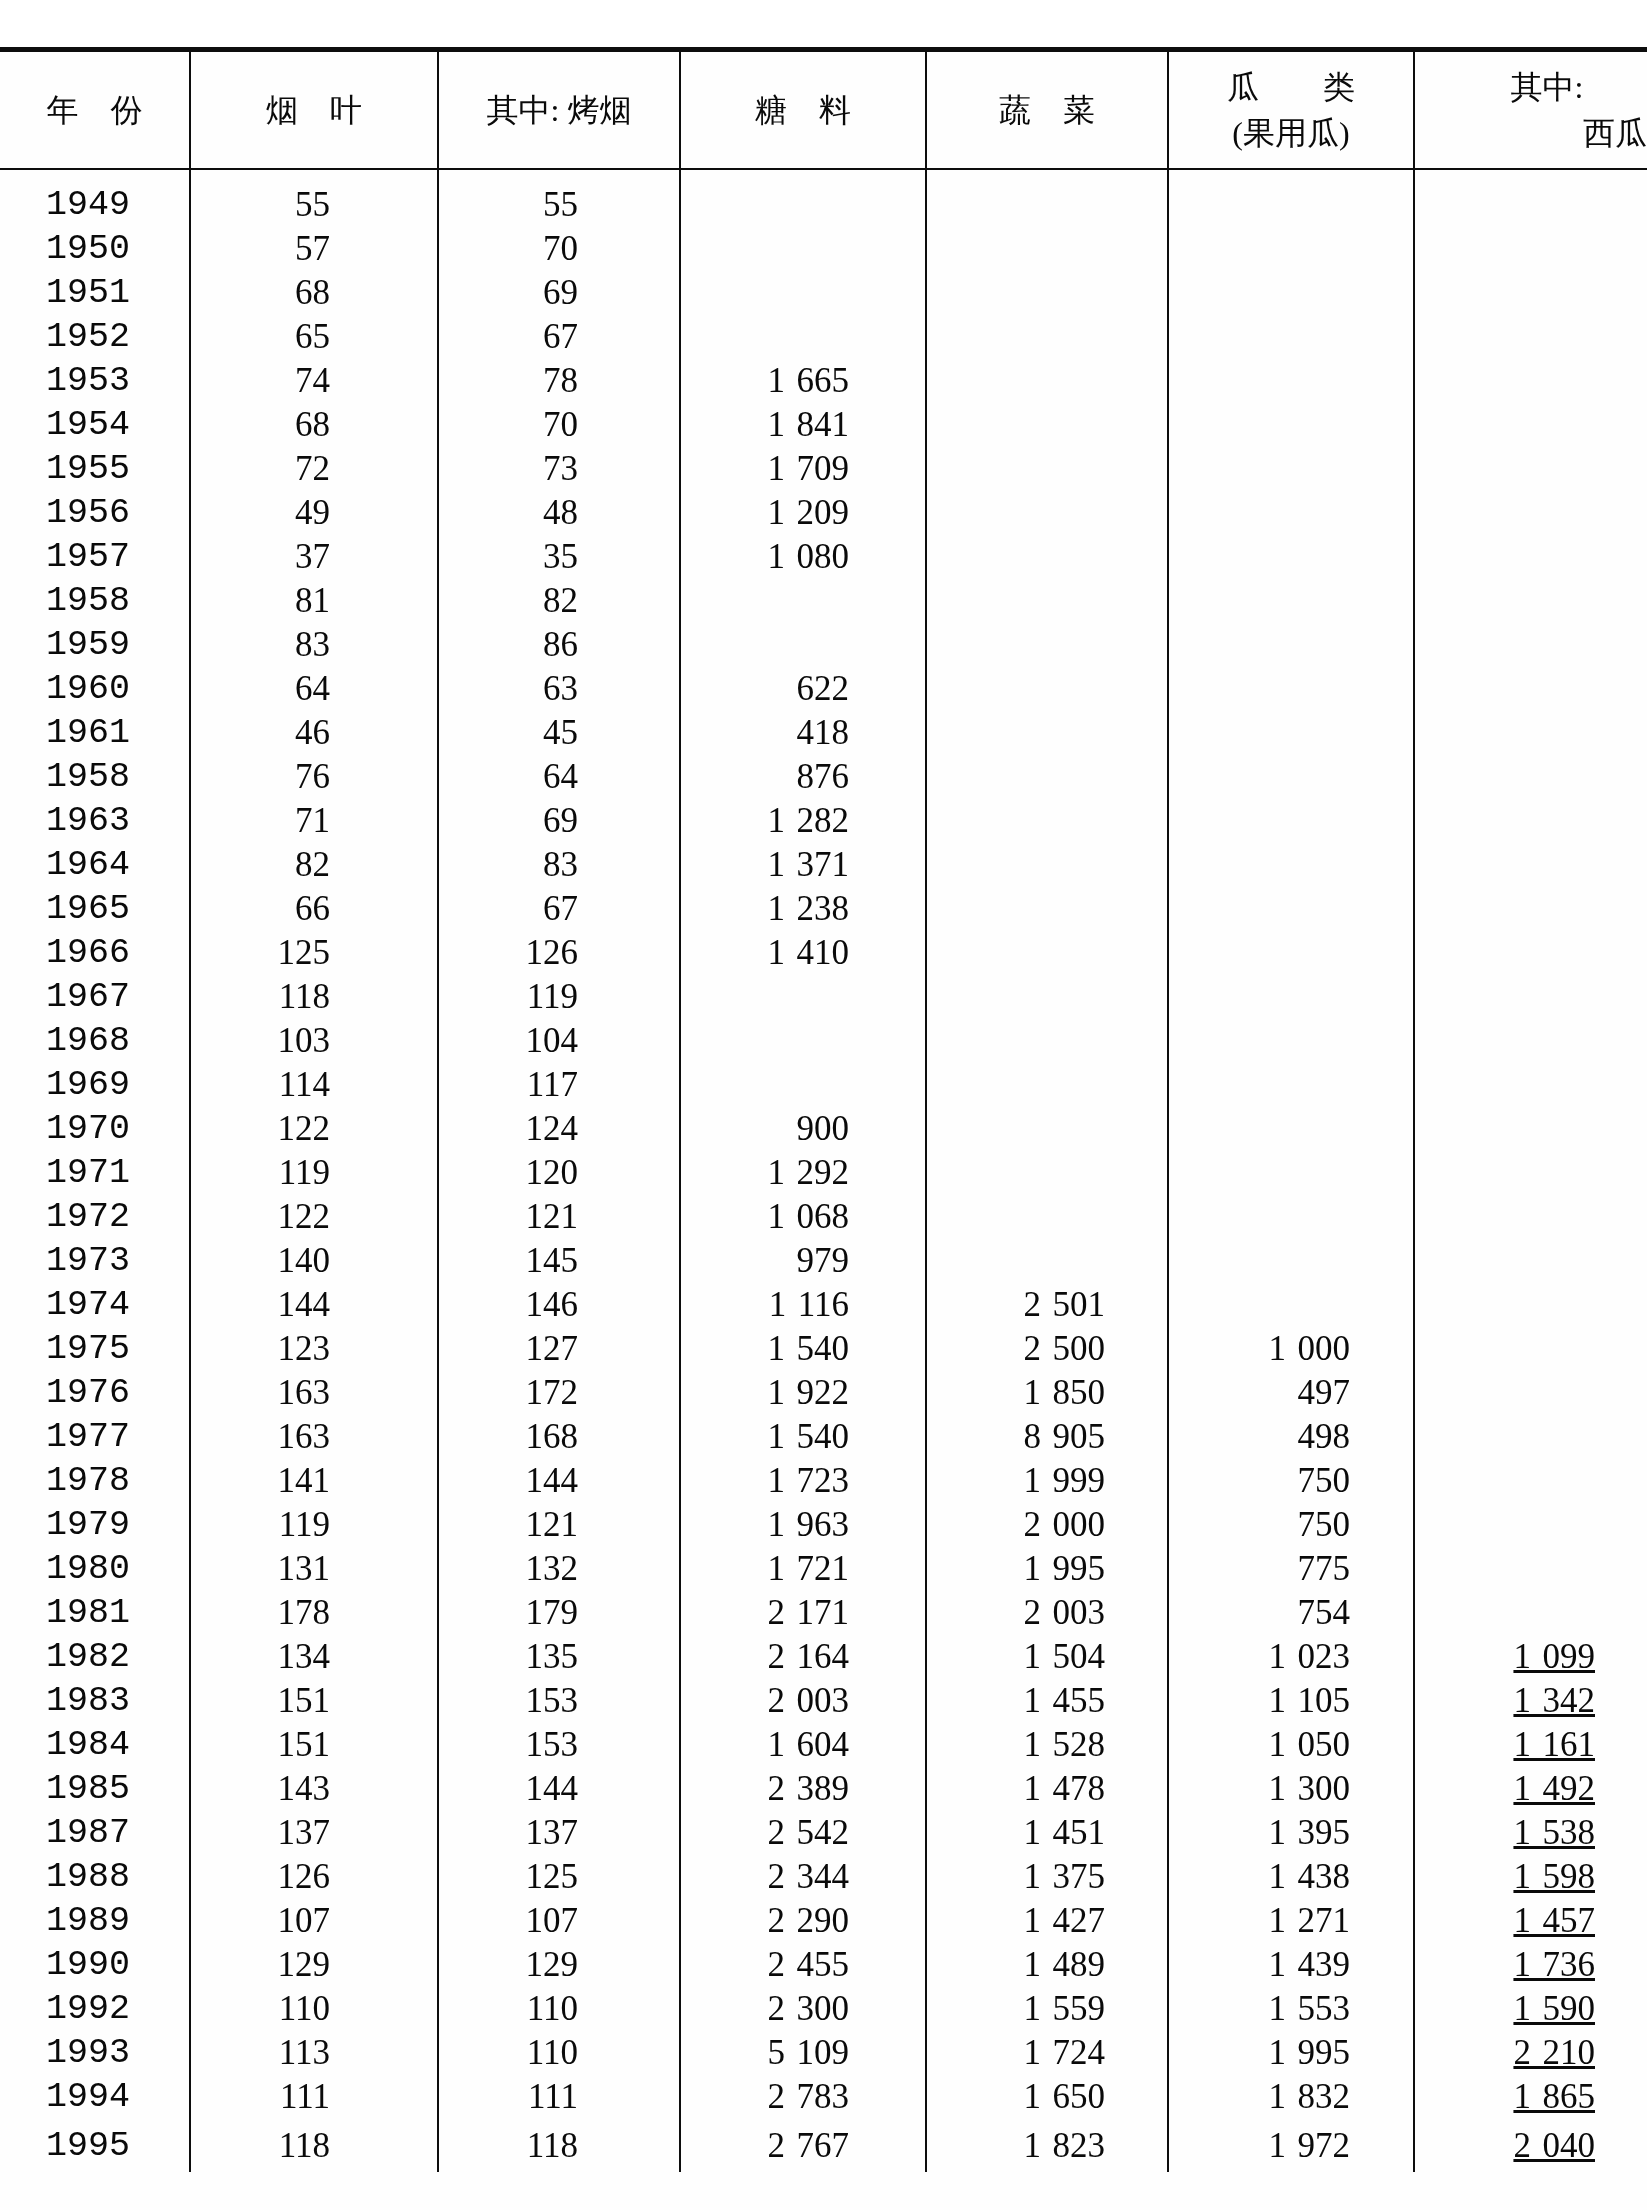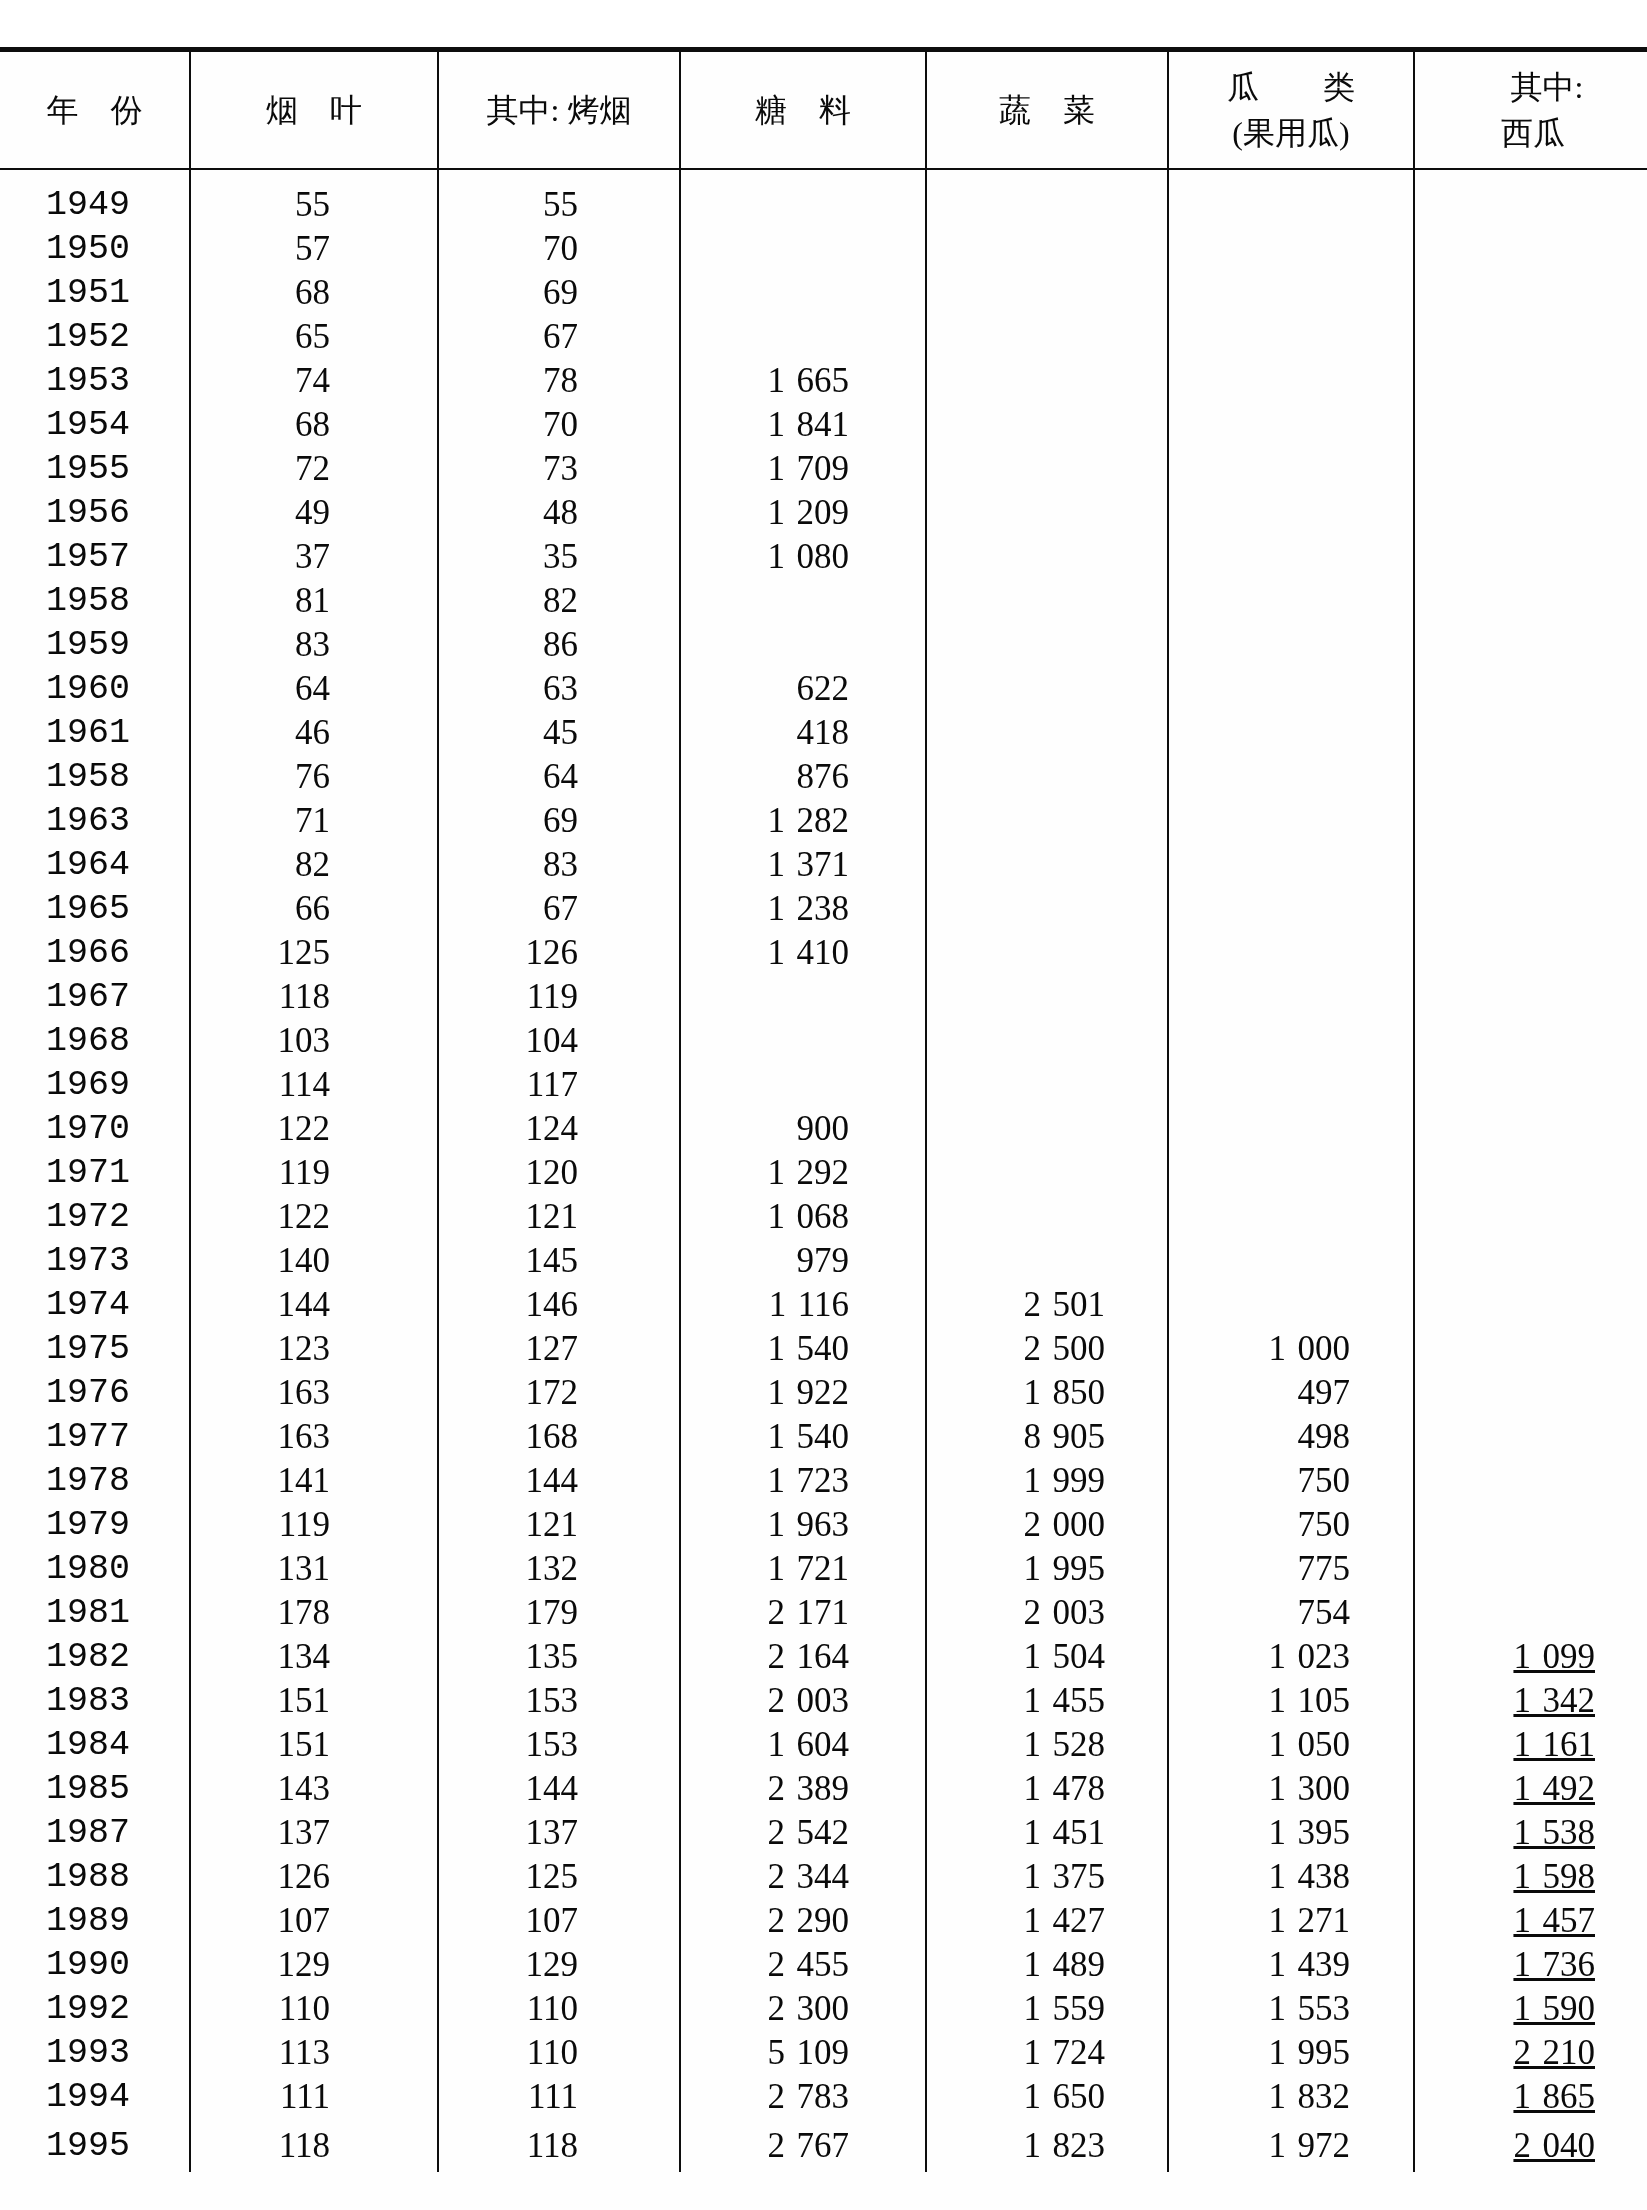--- a/index.html
+++ b/index.html
@@ -39,21 +39,21 @@
     font-weight: normal;
     font-size: 32px;
     padding: 0;
     vertical-align: middle;
   }
   thead th, tbody td { border-left: 2.8px solid #0d0d0d; }
   thead th:first-child, tbody td:first-child { border-left: none; }
 
   .hline { line-height: 46px; text-align: center; white-space: pre; }
   .hline.left-sm { text-align: center; padding-left: 32px; }
-  .hline.left-lg { text-align: left; padding-left: 86px; }
+  .hline.left-lg { text-align: right; padding-left: 86px; }
 
   tbody td {
     height: 44px;
     padding: 0;
     font-size: 35px;
     word-spacing: 2.8px;
     text-align: right;
     white-space: pre;
     vertical-align: middle;
   }

